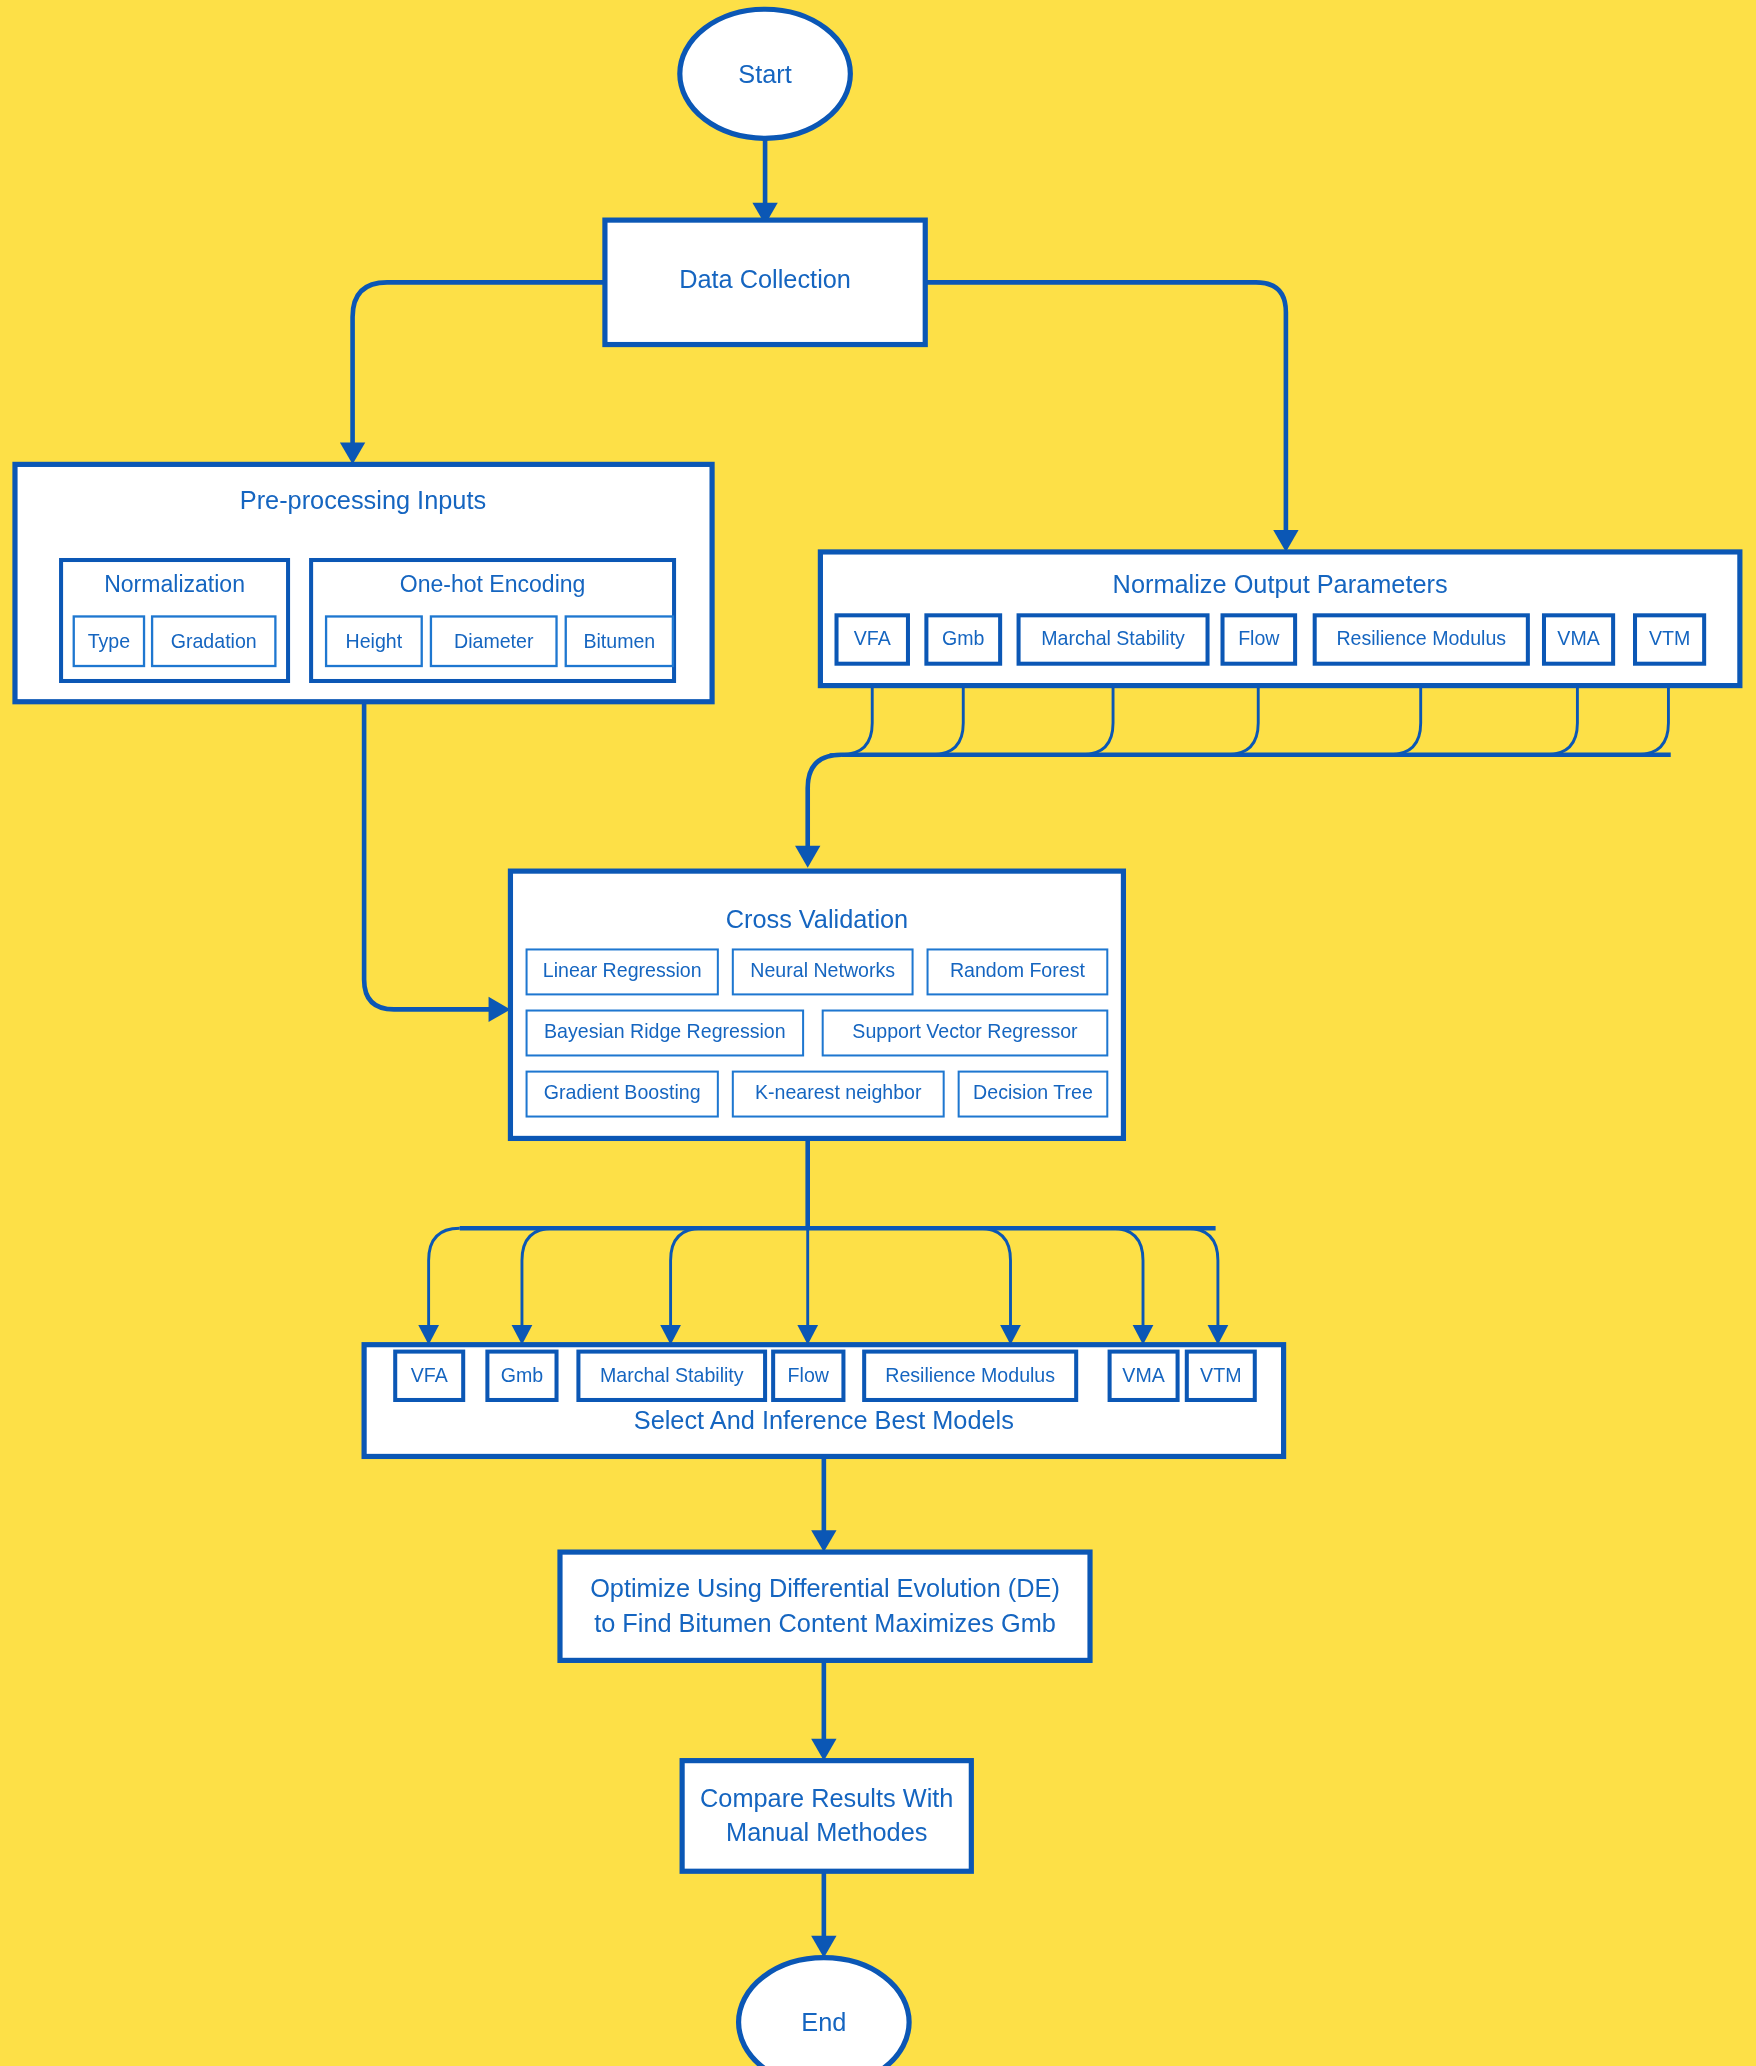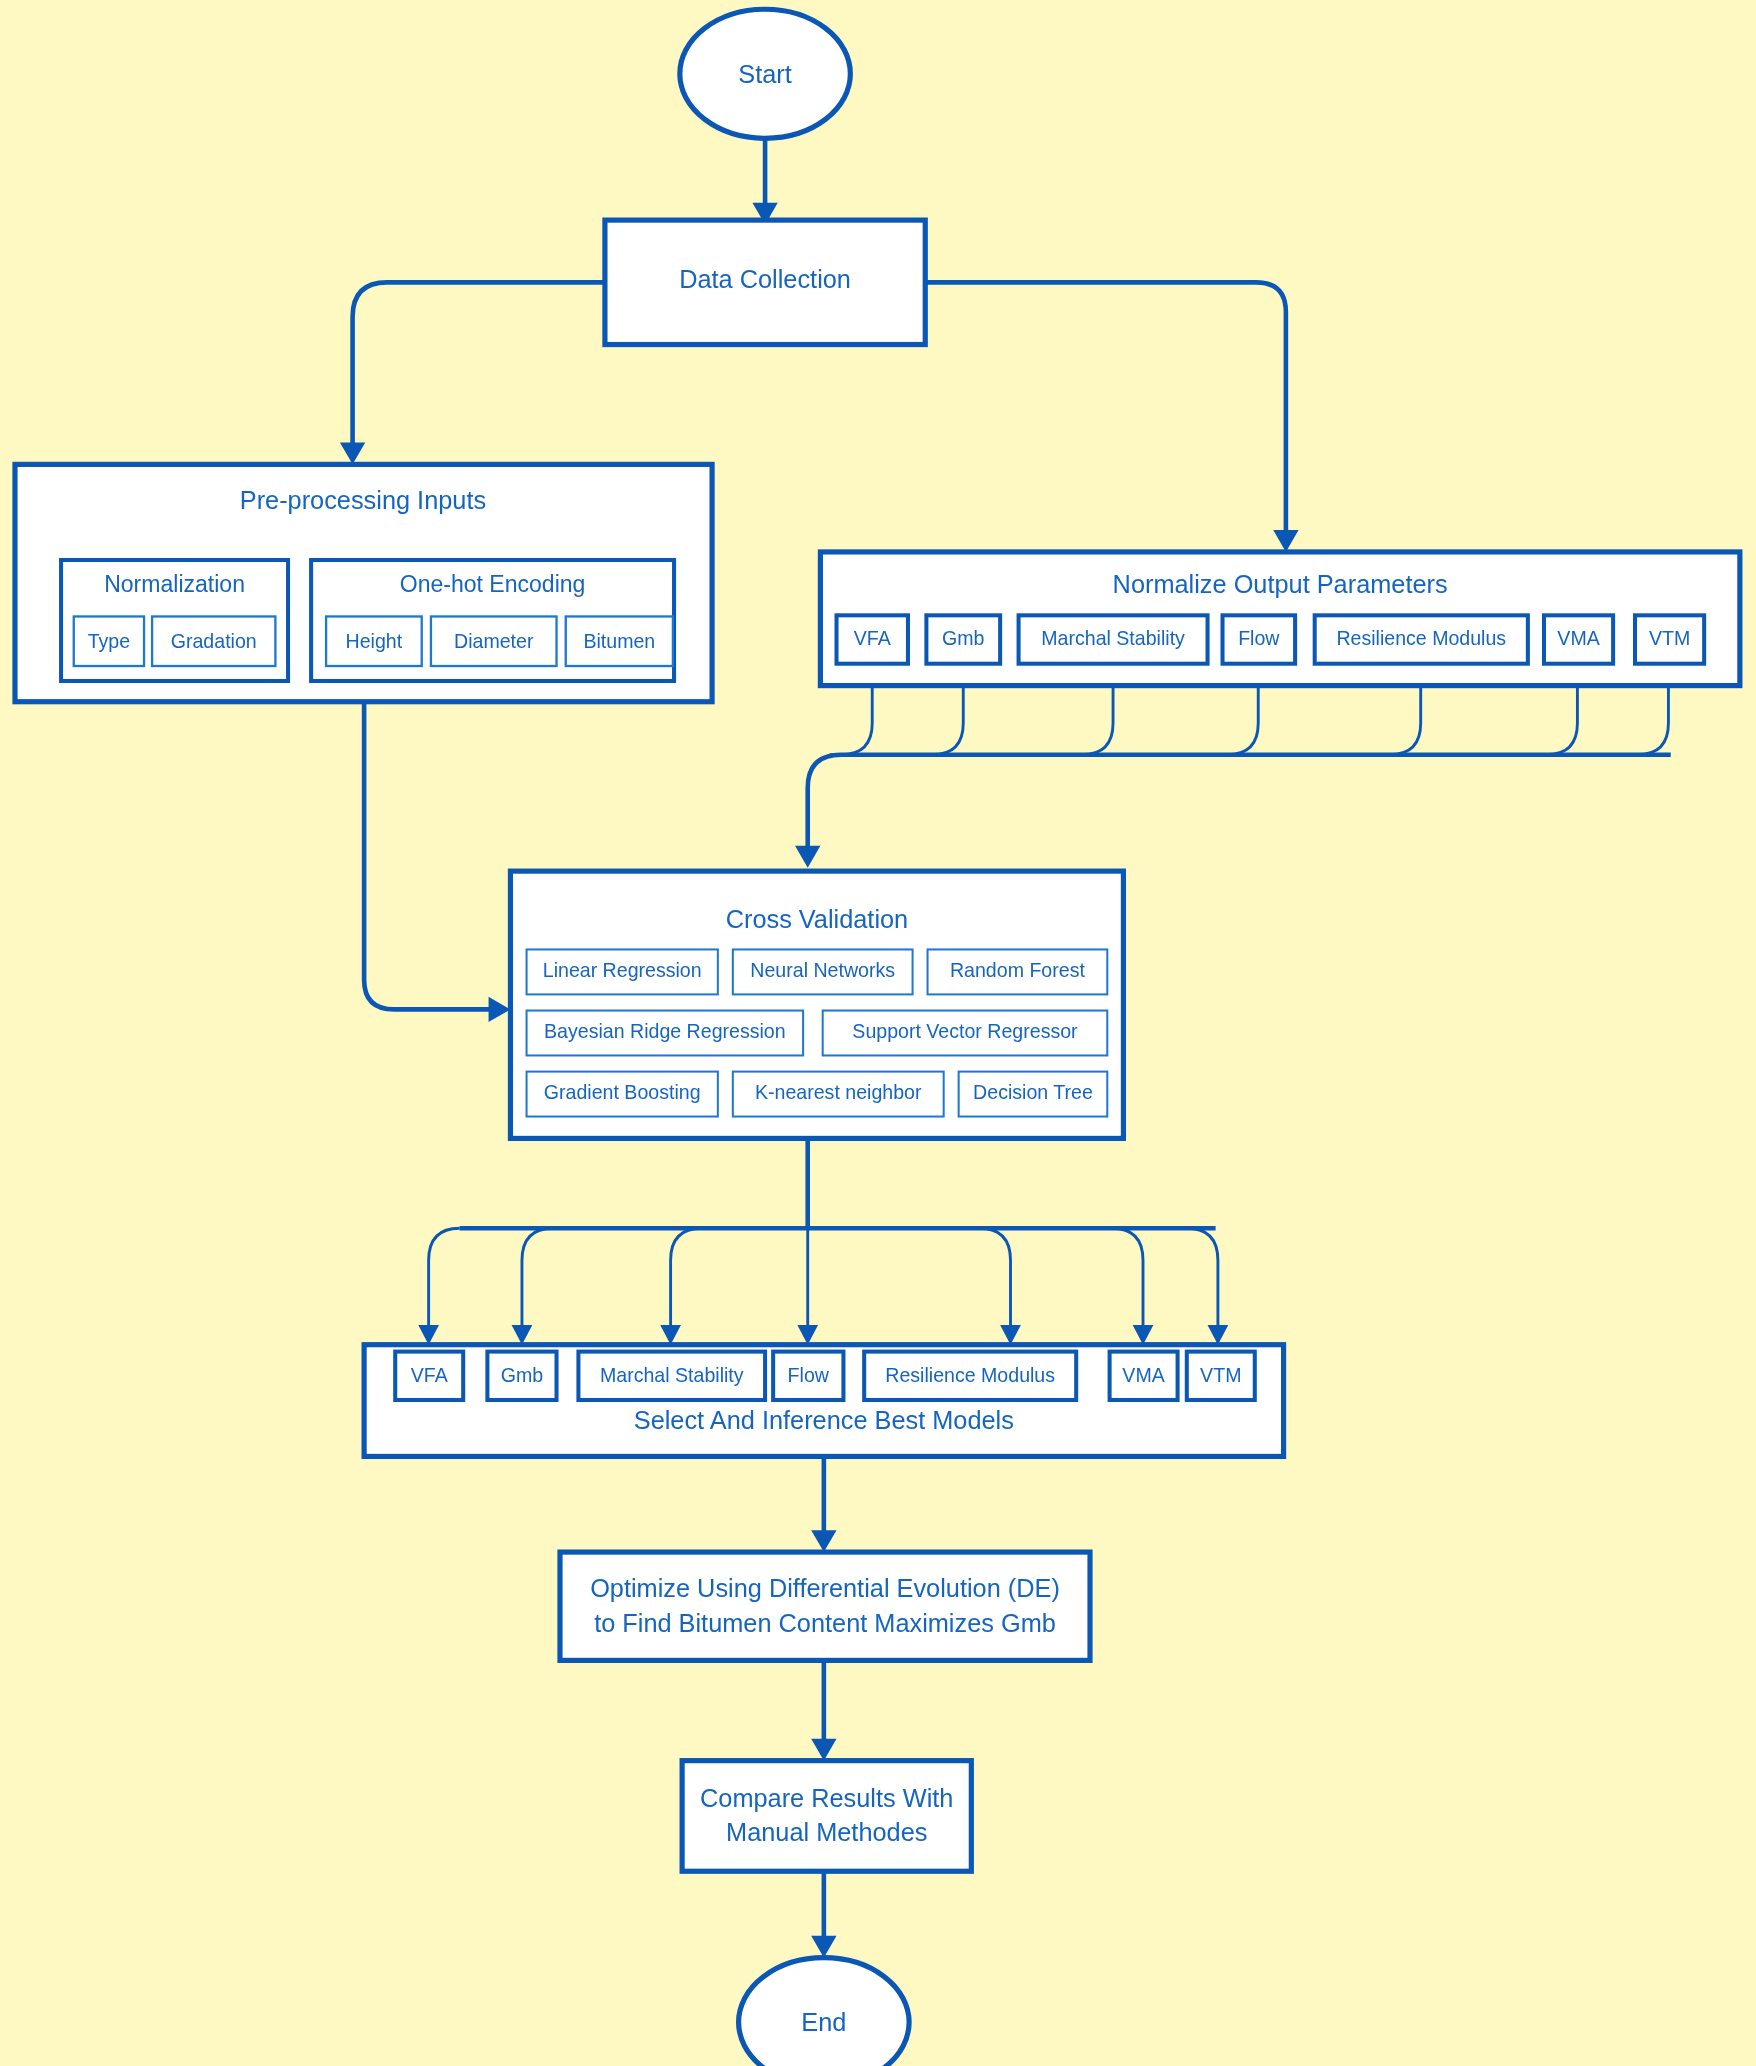--- a/index.html
+++ b/index.html
@@ -1,17 +1,17 @@
 <!DOCTYPE html>
 <html style="font-size:9.2px"><head>
 <meta charset="utf-8">
 <style>
   html,body{margin:0;padding:0;background:#ffffff;}
   body{font-family:"Liberation Sans",sans-serif;}
-  #stage{position:relative;width:1756px;height:2066px;background:#fef9c3;overflow:hidden;}
+  #stage{position:relative;width:1756px;height:2066px;background:#fde047;overflow:hidden;}
   svg{position:absolute;top:0;left:0;width:1756px;height:2066px;}
   text{font-family:"Liberation Sans",sans-serif;fill:#1565c0;}
   .t-term{font-size:44px;}
   .t-node{font-size:44px;}
   .t-group{font-size:44px;}
   .t-sub{font-size:40px;}
   .t-leaf{font-size:34px;}
   .t-model{font-size:34px;}
   .shape-thick{fill:#ffffff;stroke:#0b57b5;stroke-width:9;}
   .shape-med{fill:#ffffff;stroke:#0b57b5;stroke-width:7;}

